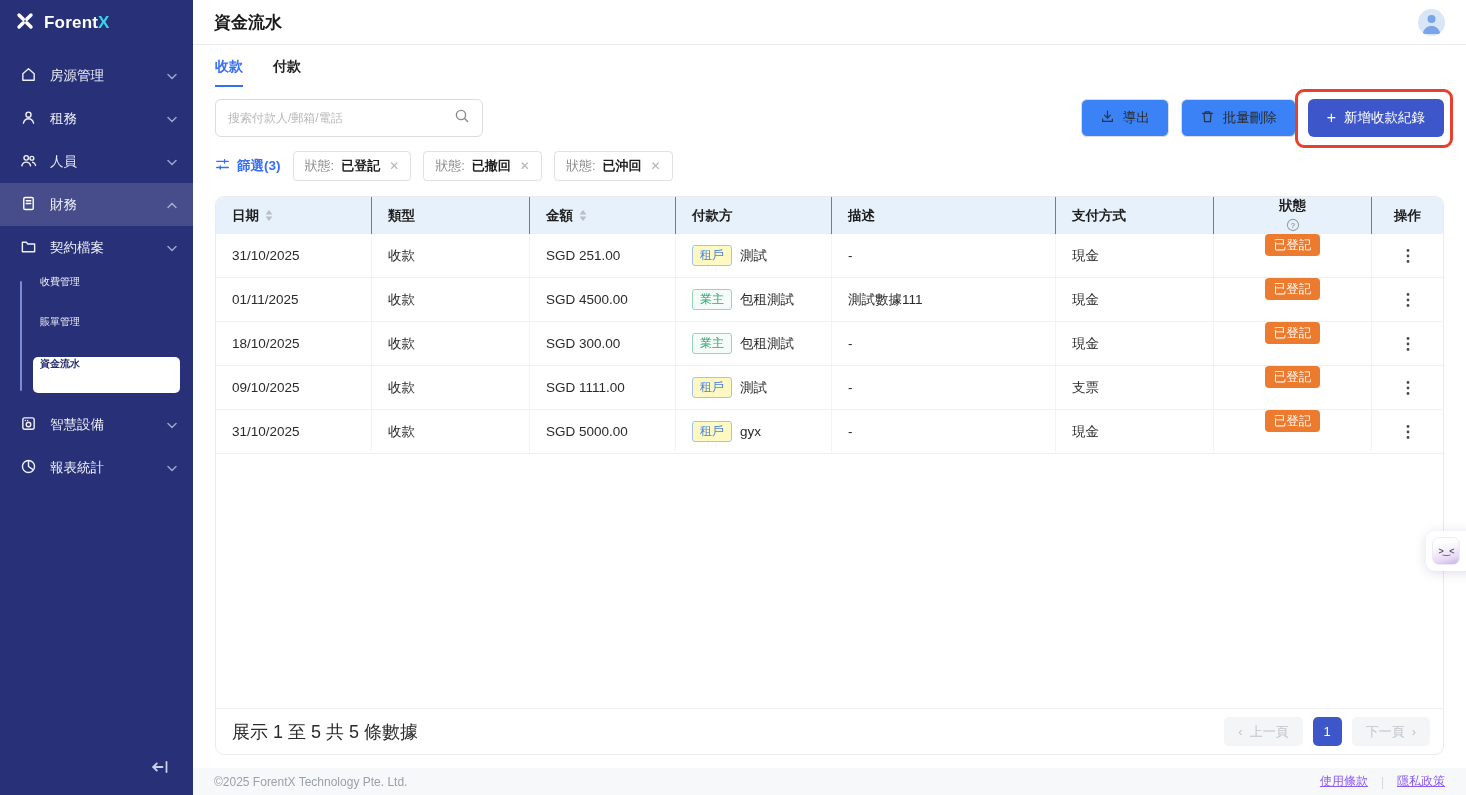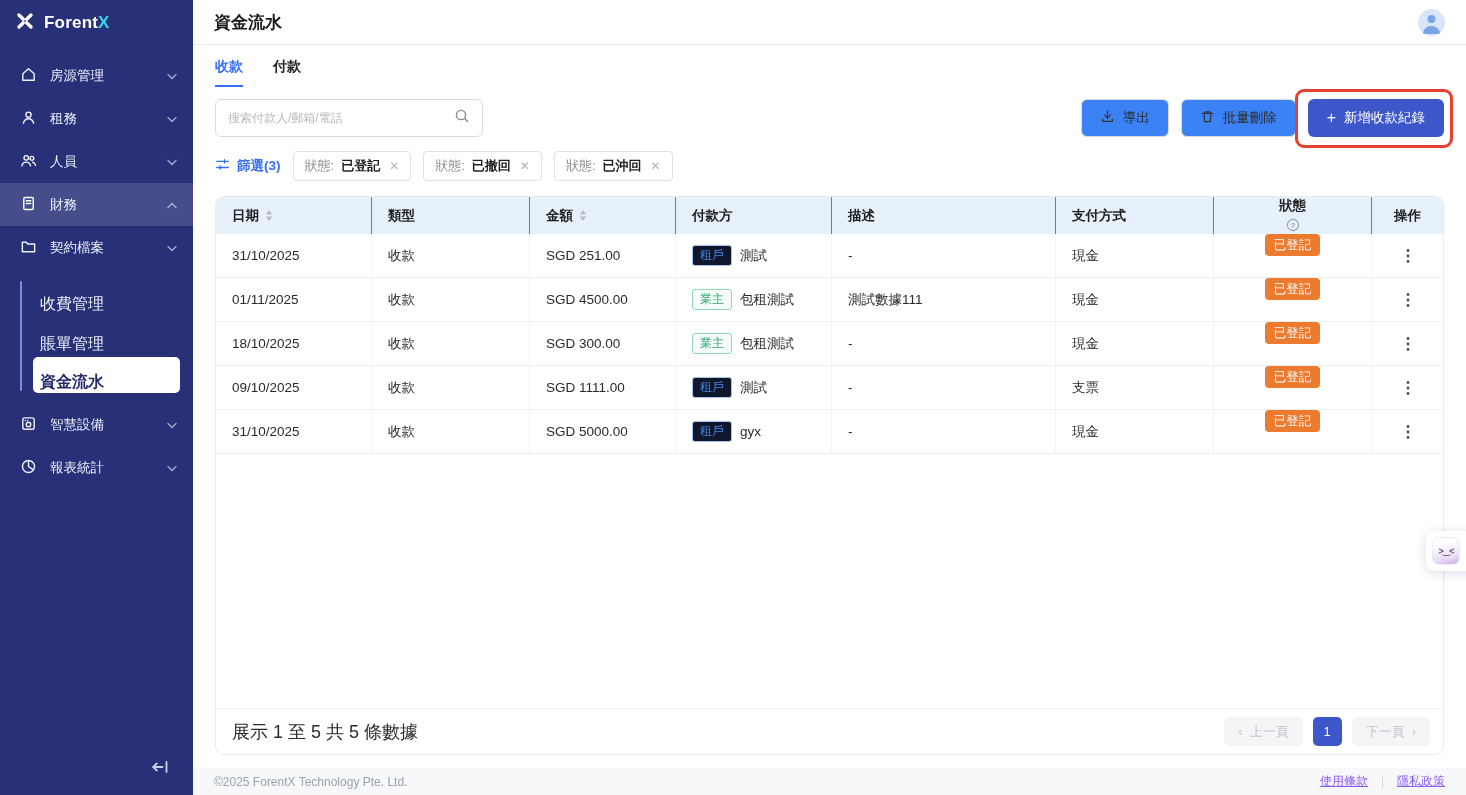--- a/index.html
+++ b/index.html
@@ -14,22 +14,22 @@
   .logo-text { font-size:17px; font-weight:bold; color:#fff; letter-spacing:.2px; }
   .logo-accent { color:#38d5e8; }
   .nav { padding-top:8px; flex:1; }
   .nav-item { height:43px; display:flex; align-items:center; gap:13px;
     padding:0 16px 0 20px; font-size:13.5px; cursor:pointer; }
   .nav-item .chev { margin-left:auto; opacity:.7; }
   .nav-item.active-parent { background:rgba(255,255,255,.14); }
   .submenu { position:relative; padding:6px 0 8px; }
   .submenu:before { content:""; position:absolute; left:20px; top:12px; bottom:12px;
     width:2px; background:#7b8bdb; border-radius:2px; }
-  .sub-item { height:40px; display:flex; align-items:flex-end; padding-left:40px;
-    font-size:16px; cursor:pointer; color:#eef0fb; }
+  .sub-item { height:40px; display:flex; align-items:flex-start; padding-left:40px;
+    font-size:10px; cursor:pointer; color:#eef0fb; }
   .sub-item.active { background:#fff; color:#242c6b; font-weight:600; height:36px;
     margin:2px 13px 2px 33px; padding-left:7px; border-radius:5px; }
   .collapse-btn { position:absolute; bottom:16px; right:24px; cursor:pointer; opacity:.9; }
 
   
   .main { flex:1; min-width:0; display:flex; flex-direction:column; background:#fff; }
   .topbar { height:45px; flex-shrink:0; border-bottom:1px solid #ebebeb;
     display:flex; align-items:center; justify-content:space-between; padding:0 21px; }
   .page-title { font-size:17px; font-weight:bold; color:#191919; }
   .avatar { width:27px; height:27px; border-radius:50%; background:#d8e6f8;
@@ -75,21 +75,21 @@
   .th:not(:last-child) { border-right:1px solid #8b5cf6; }
   .t-row { display:flex; height:44px; border-bottom:1px solid #f0f0f0; flex-shrink:0; }
   .td { display:flex; align-items:center; gap:8px; padding:0 16px; font-size:13.5px;
     color:#2a2a2a; height:100%; }
   .td:not(:last-child) { border-right:1px solid #f3f3f3; }
   .c1{width:156px;} .c2{width:158px;} .c3{width:146px;} .c4{width:156px;}
   .c5{width:224px;} .c6{width:158px;} .c7{width:158px;flex-direction:column;}
   .c8{flex:1; justify-content:center;}
   .sort { display:flex; flex-direction:column; gap:1px; }
   .tag { font-size:12px; border-radius:3px; padding:1.5px 7px; border:1px solid; line-height:1.35; }
-  .tag-blue { color:#4582e6; border-color:#a3c1f3; background:#0f172a; }
+  .tag-blue { color:#4582e6; border-color:#a3c1f3; background:#fef9c3; }
   .tag-green { color:#2fa570; border-color:#93d8b7; background:#f4fbf8; }
   .badge { background:#ed7b2f; color:#fff; font-size:12.5px; border-radius:4px;
     padding:3px 9px; line-height:1.3; }
   .kebab { cursor:pointer; display:flex; }
   .spacer { flex:1; }
   .pagebar { border-top:1px solid #f0f0f0; height:46px; flex-shrink:0; display:flex;
     align-items:center; justify-content:space-between; padding:0 13px; }
   .page-summary { font-size:18px; color:#2b2b2b; padding-left:3px; }
   .pager { display:flex; align-items:center; gap:10px; }
   .pg-btn { height:29px; border-radius:5px; background:#f4f5f7; color:#c2c5cb;

